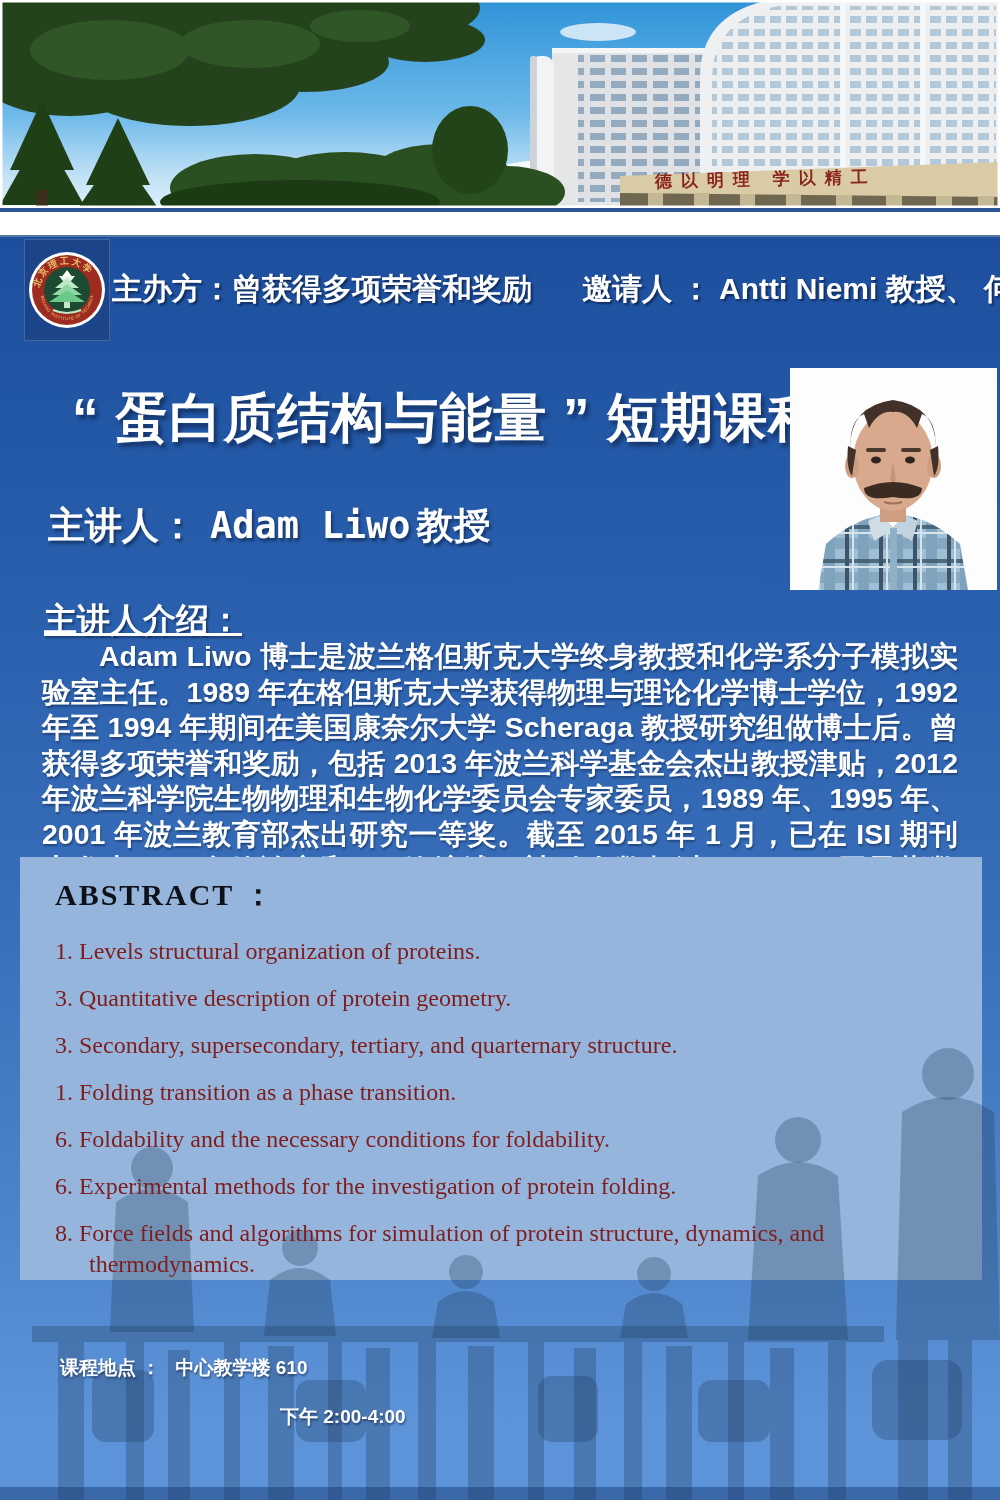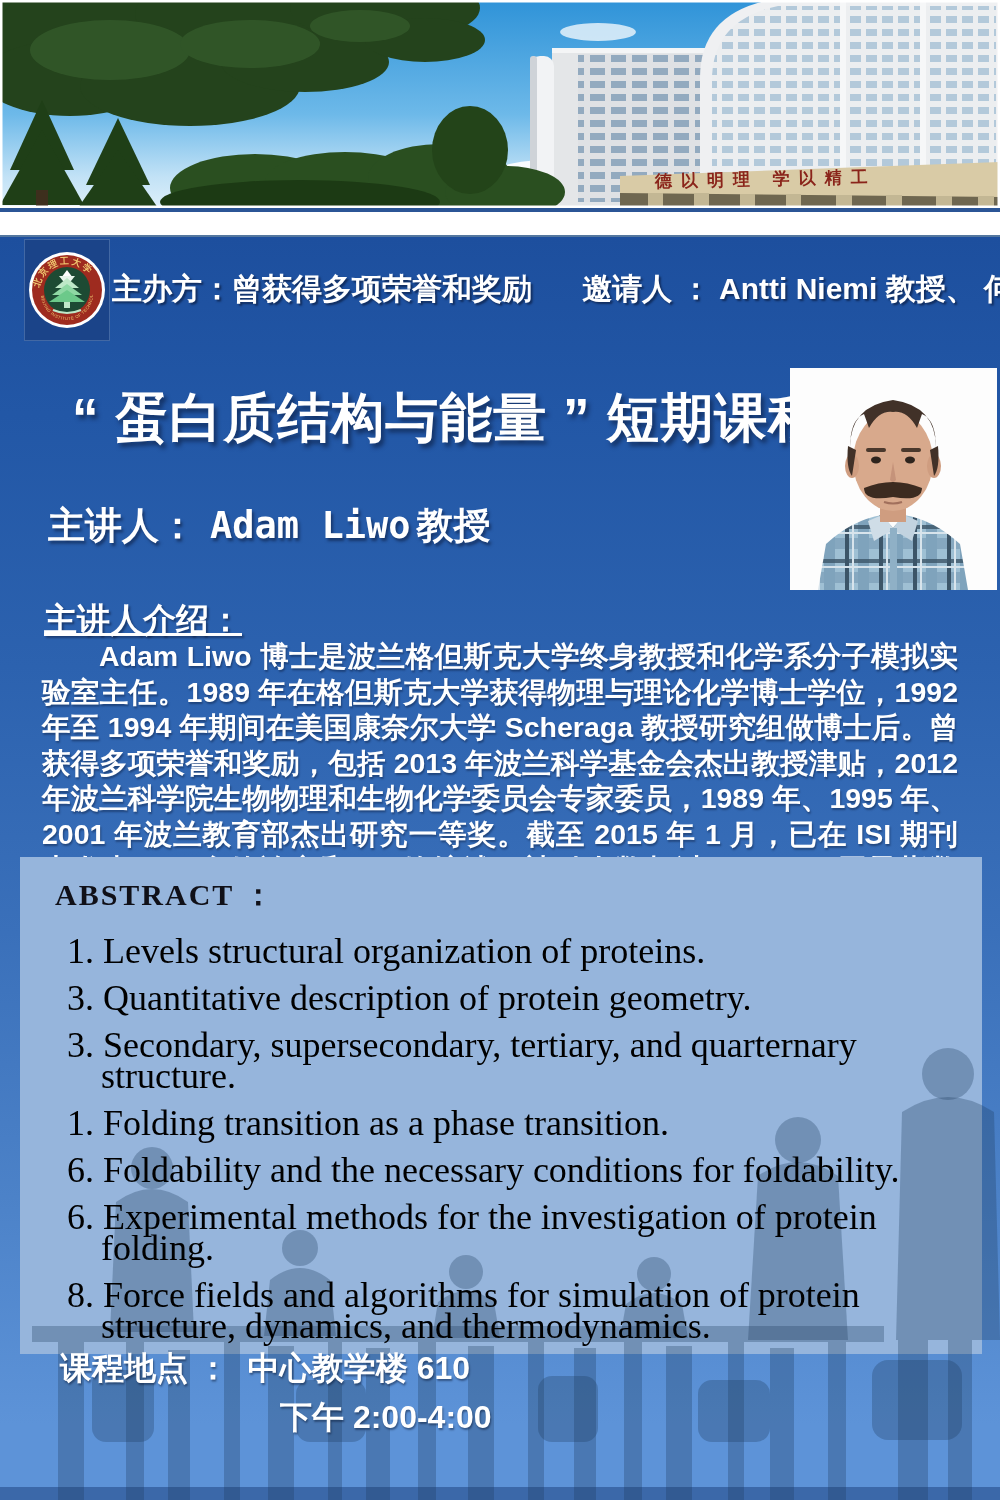--- a/index.html
+++ b/index.html
@@ -50,39 +50,39 @@
     text-shadow:2px 2px 2px rgba(8,18,45,.45);
     text-decoration:underline;
   }
   .intro-text{
     position:absolute;left:42px;top:402px;width:916px;margin:0;
     color:#fff;font-size:28.5px;line-height:35.5px;font-weight:bold;text-indent:2em;
     text-shadow:1px 2px 2px rgba(5,15,40,.4);text-align:justify;
   }
   
   .abstract-panel{
-    position:absolute;left:20px;top:620px;width:962px;height:497px;
+    position:absolute;left:20px;top:620px;width:962px;height:423px;
     background:#96b5dc;box-sizing:border-box;padding:18px 12px 0 35px;
   }
   .abstract-heading{
     position:relative;z-index:3;
     font-family:"Liberation Serif",serif;font-size:30px;font-weight:600;
     letter-spacing:2px;color:#101018;margin-bottom:20px;
   }
   .abstract-list{
-    position:relative;z-index:3;list-style:none;margin:12px;padding:0;
-    font-family:"Liberation Serif",serif;font-size:36px;color:#000000;
+    position:relative;z-index:3;list-style:none;margin:0;padding:0;
+    font-family:"Liberation Serif",serif;font-size:24px;color:#7f1d1d;
   }
   .abstract-list li{line-height:31px;margin-bottom:16px;padding-left:34px;text-indent:-34px;}
   
   .silhouettes{position:absolute;left:0;top:803px;width:1000px;height:460px;z-index:2;pointer-events:none;}
   
   .footer-info{
     position:absolute;left:60px;top:1114px;z-index:3;color:#fff;
-    font-size:32px;font-weight:bold;text-shadow:1px 2px 2px rgba(5,15,40,.45);
+    font-size:19px;font-weight:bold;text-shadow:1px 2px 2px rgba(5,15,40,.45);
   }
   .footer-info .line{line-height:34px;margin-bottom:15px;white-space:nowrap;}
   .footer-info .line .val{margin-left:10px;}
   .footer-info .indent{padding-left:220px;}
   
   .bottom-bar{position:absolute;left:0;top:1250px;width:1000px;height:13px;background:#3b68a9;z-index:1;}
 </style>
 </head>
 <body>
 

